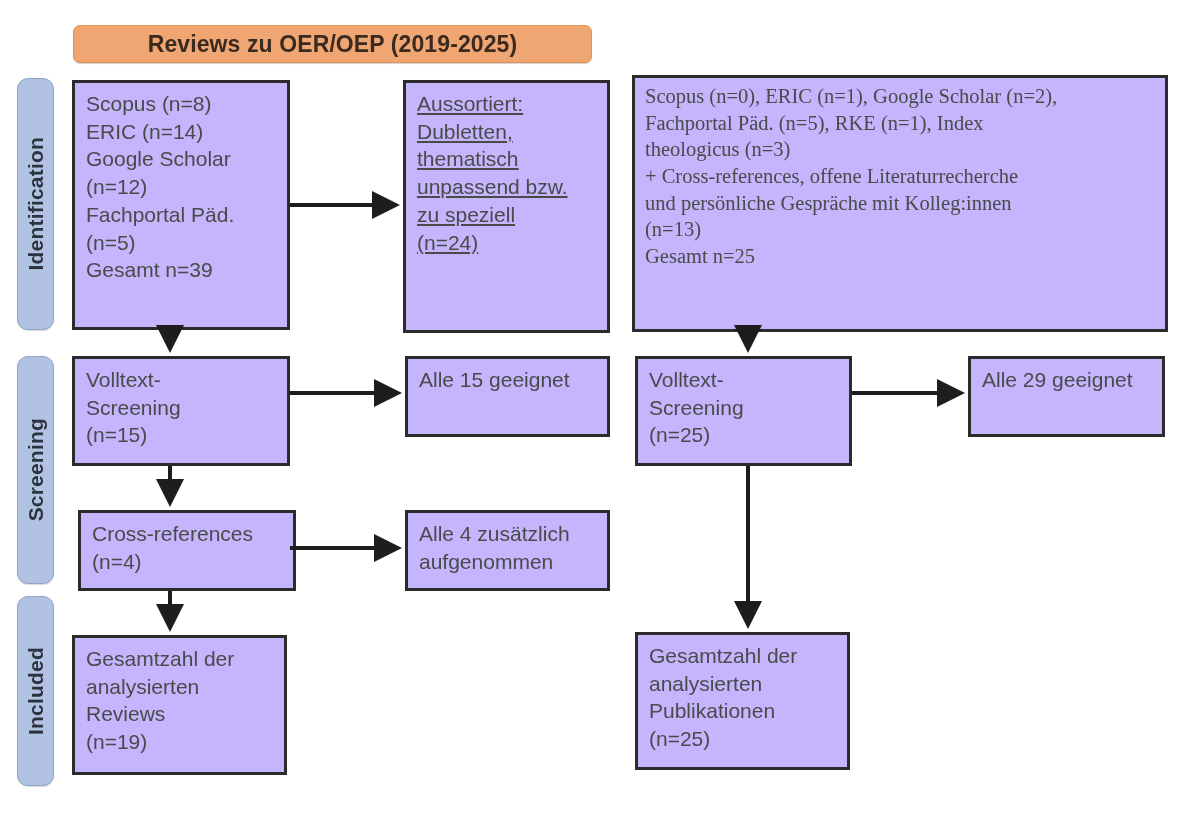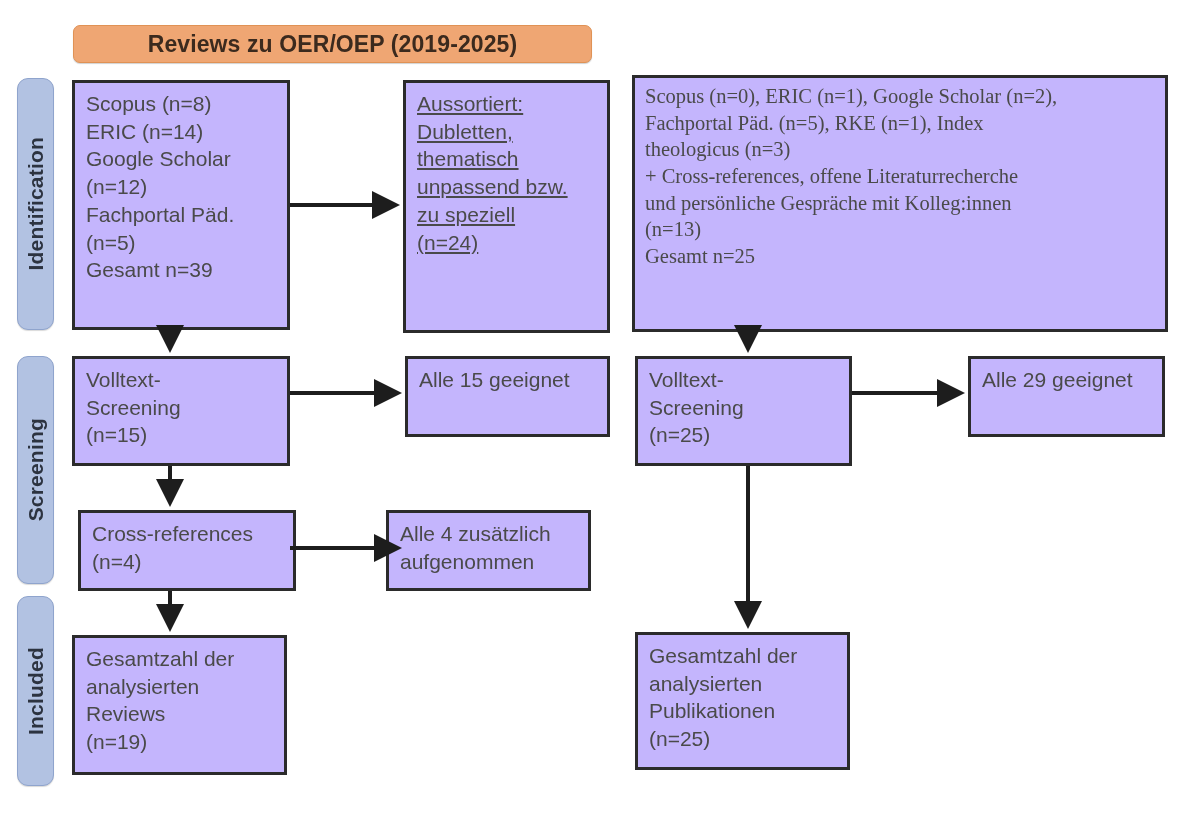--- a/index.html
+++ b/index.html
@@ -128,21 +128,21 @@
 
   <div class="flow-box" style="left:72px; top:356px; width:218px; height:110px;">Volltext-
 Screening
 (n=15)</div>
 
   <div class="flow-box" style="left:405px; top:356px; width:205px; height:81px;">Alle 15 geeignet</div>
 
   <div class="flow-box" style="left:72px; top:510px; width:218px; height:81px;margin-left:6px;">Cross-references
 (n=4)</div>
 
-  <div class="flow-box" style="left:386px; top:510px; width:205px; height:81px;">Alle 4 zusätzlich
+  <div class="flow-box" style="left:405px; top:510px; width:205px; height:81px;">Alle 4 zusätzlich
 aufgenommen</div>
 
   <div class="flow-box" style="left:72px; top:635px; width:215px; height:140px;">Gesamtzahl der
 analysierten
 Reviews
 (n=19)</div>
 
   <div class="flow-box compact tight" style="left:632px; top:75px; width:536px; height:257px;">Scopus (n=0), ERIC (n=1), Google Scholar (n=2),
 Fachportal Päd. (n=5), RKE (n=1), Index
 theologicus (n=3)

